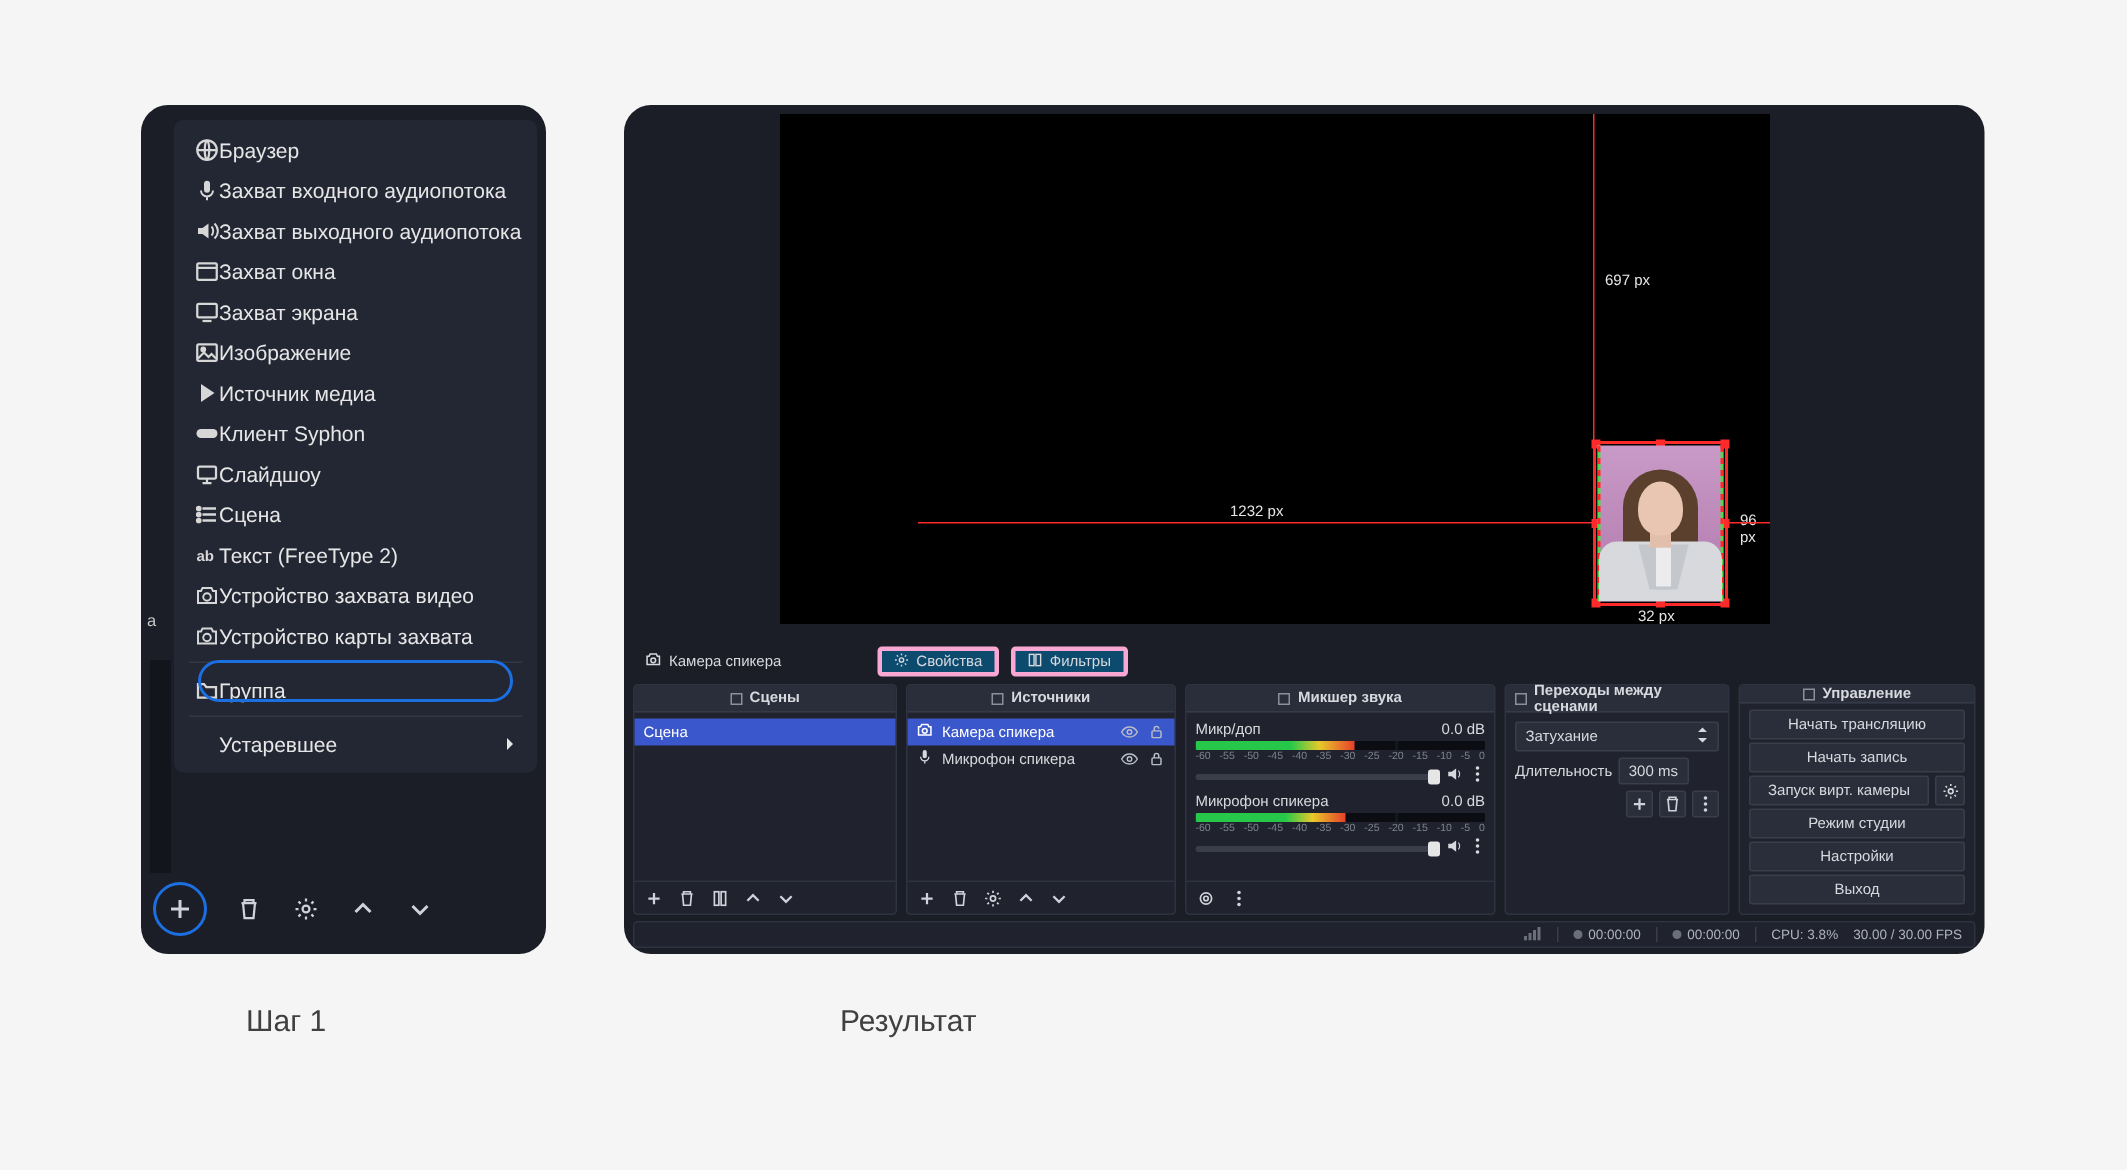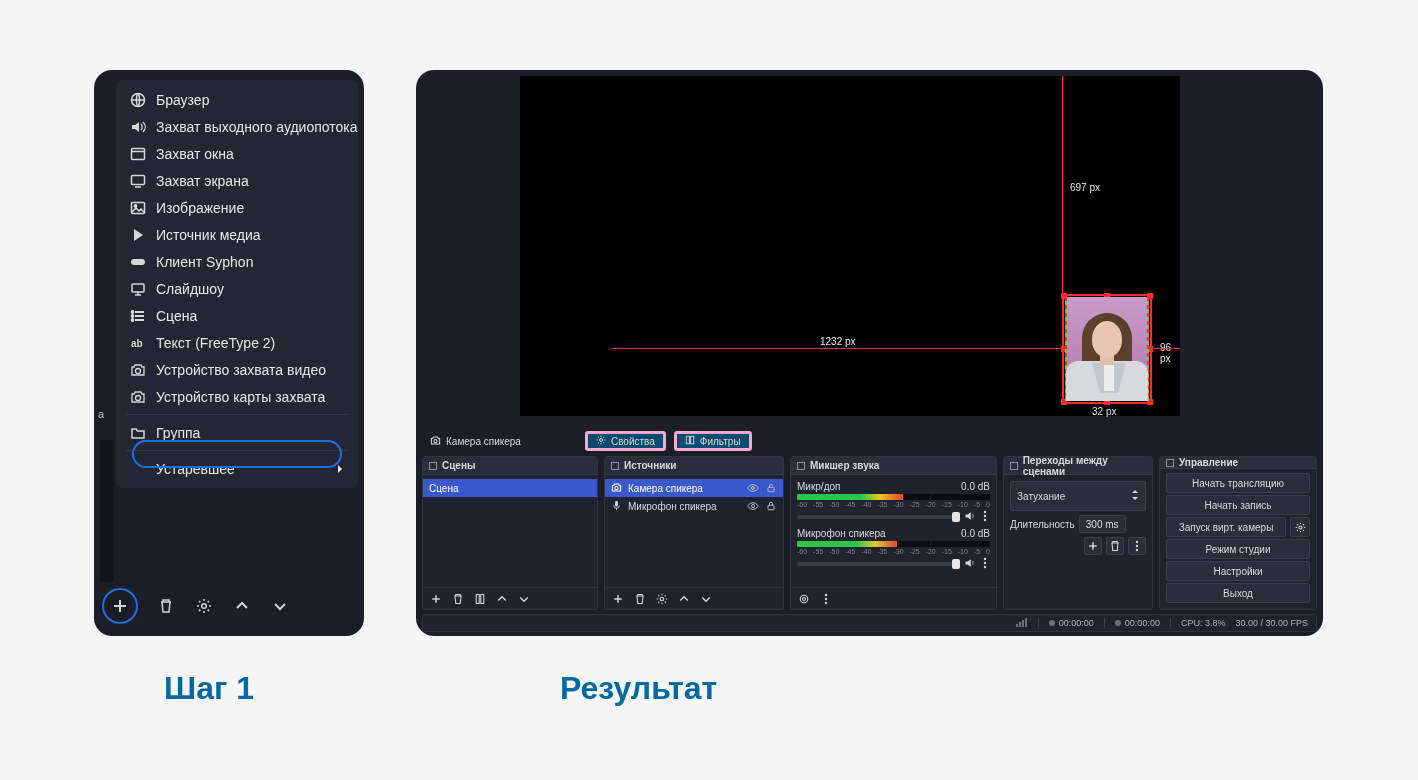--- a/index.html
+++ b/index.html
@@ -2,21 +2,21 @@
 <html><head>
 <meta charset="utf-8">
 <style>
   * { box-sizing: border-box; margin: 0; padding: 0; }
   body { background: #f5f5f5; font-family: -apple-system, "Segoe UI", Arial, sans-serif; width: 1418px; height: 780px; position: relative; overflow: hidden; }
   .canvas { position: relative; width: 100%; height: 100%; }
 
   
   .shot-left { position: absolute; left: 94px; top: 70px; width: 270px; height: 566px; background: #1b1e26; border-radius: 18px; overflow: hidden; color: #e6e6e6; font-size: 14px; }
   .menu { position: absolute; left: 22px; top: 10px; right: 6px; background: #232733; border-radius: 6px; padding: 6px 0; }
-  .menu-item { display: flex; align-items: center; gap: 10px; padding: 5.5px 14px; cursor: pointer; white-space: nowrap; }
+  .menu-item { display: flex; align-items: center; gap: 0; padding: 5.5px 14px; cursor: pointer; white-space: nowrap; }
   .menu-item .icn { width: 16px; height: 16px; display: flex; align-items: center; justify-content: center; color: #d7d7d7; flex: 0 0 16px; }
   .menu-item.hl { }
   .hl-ring { position: absolute; left: 16px; width: 210px; height: 28px; border: 2px solid #1b6fe0; border-radius: 14px; pointer-events: none; }
   .menu-sep { height: 1px; background: #333847; margin: 4px 10px; }
   .submenu-arrow { margin-left: auto; }
   .left-bottom { position: absolute; left: 12px; right: 12px; bottom: 12px; display: flex; gap: 10px; align-items: center; }
   .sqbtn { width: 28px; height: 28px; display: flex; align-items: center; justify-content: center; color: #cfd2da; border-radius: 4px; }
   .sqbtn svg { width: 16px; height: 16px; }
   .plus-ring { border: 2px solid #1b6fe0; border-radius: 50%; width: 36px; height: 36px; display: flex; align-items: center; justify-content: center; position: relative; left: -4px; }
   .left-bg-strip { position: absolute; left: 6px; top: 370px; width: 14px; bottom: 54px; background: #12151c; }
@@ -45,21 +45,21 @@
   .face .lapL{position:absolute;left:18px;top:52px;width:14px;height:30px;background:#c4c7cc;transform:skewX(14deg);}
   .face .lapR{position:absolute;left:30px;top:52px;width:14px;height:30px;background:#c4c7cc;transform:skewX(-14deg);}
   .face .inner{position:absolute;left:26px;top:54px;width:10px;height:26px;background:#ececec;}
 
   .toolbar { position:absolute; left:6px; top:360px; right:6px; height:22px; display:flex; gap:8px; align-items:center; }
   .chip { background:#0c4a6e; border-radius:3px; height:20px; display:flex; align-items:center; padding:0 8px; gap:5px; font-size:10px; color:#d7d9de; border:3px solid #f9a8d4;}
   .chip.plain{background:transparent;border:none;}
 
   .panels { position:absolute; left:6px; right:6px; top:386px; bottom:26px; display:flex; gap:6px; }
   .panel { background:#20232d; border:1px solid #2e3340; border-radius:3px; display:flex; flex-direction:column; min-width:0; }
-  .panel-h { height:18px; background:#2a2e3a; border-bottom:1px solid #353a48; display:flex; align-items:center; gap:5px; padding:0 6px; font-size:10px; font-weight:600;}
+  .panel-h { height:18px; background:#2a2e3a; border-bottom:1px solid #353a48; display:flex; align-items:center; gap:5px; padding:0 6px; font-size:10px; font-weight:600;justify-content:center;}
   .panel-h .drag{width:8px;height:8px;border:1px solid #8b8f9a;display:inline-block;}
   .panel-body{flex:1; position:relative; padding:4px 0;}
   .panel-foot{height:22px;border-top:1px solid #2e3340;display:flex;align-items:center;gap:4px;padding:0 4px;}
   .ibtn{width:18px;height:18px;display:flex;align-items:center;justify-content:center;color:#cfd2da;border-radius:2px;}
   .ibtn svg{width:12px;height:12px;}
 
   .row{height:18px;display:flex;align-items:center;gap:6px;padding:0 6px;font-size:10px;}
   .row.sel{background:#3b57cc;color:#fff;}
   .row.srcsel{background:#3b57cc;color:#fff;}
   .row .spacer{flex:1;}
@@ -69,53 +69,62 @@
   .mixer-top{display:flex;justify-content:space-between;font-size:10px;}
   .meter{height:6px;background:#0b0d12;position:relative;margin-top:2px;border-radius:1px;overflow:hidden;}
   .meter .fill{position:absolute;left:0;top:0;bottom:0;width:55%;background:linear-gradient(90deg,#27c84a 0%,#27c84a 60%,#e7c92a 78%,#e7402a 100%);}
   .meter .mark{position:absolute;right:30%;top:-1px;bottom:-1px;width:2px;background:#13161d;}
   .ticks{display:flex;justify-content:space-between;font-size:7px;color:#7d828e;margin-top:1px;}
   .mixer-row2{display:flex;align-items:center;gap:4px;margin-top:2px;}
   .slider{flex:1;height:4px;background:#3a3e4a;border-radius:2px;position:relative;}
   .slider .knob{position:absolute;right:0;top:-3px;width:8px;height:10px;background:#e6e6e6;border-radius:2px;}
 
   .trans-row{display:flex;align-items:center;gap:4px;padding:2px 6px;font-size:10px;}
-  .trans-row .field{flex:1;background:#2a2e3a;border:1px solid #3a3e4a;height:30px;display:flex;align-items:center;padding:0 6px;border-radius:2px;justify-content:space-between;}
+  .trans-row .field{flex:1;background:#2a2e3a;border:1px solid #3a3e4a;height:20px;display:flex;align-items:center;padding:0 6px;border-radius:2px;justify-content:space-between;}
   .num-in{width:47px;background:#2a2e3a;border:1px solid #3a3e4a;height:18px;display:flex;align-items:center;padding:0 6px;border-radius:2px;}
 
   .ctl-btn{height:20px;background:#2a2e3a;border:1px solid #3a3e4a;border-radius:2px;display:flex;align-items:center;justify-content:center;font-size:10px;margin:2px 6px;}
   .ctl-row{display:flex;gap:4px;margin:2px 6px;}
   .ctl-row .ctl-btn{flex:1;margin:0;}
   .ctl-row .sq{width:20px;flex:0 0 20px;}
 
   .status{position:absolute;left:6px;right:6px;bottom:4px;height:18px;background:#20232d;border:1px solid #2e3340;border-radius:3px;display:flex;align-items:center;justify-content:flex-end;gap:10px;padding:0 8px;font-size:9px;color:#aeb2bd;}
   .status .dot{width:6px;height:6px;border-radius:50%;background:#6b6f7a;display:inline-block;margin-right:4px;}
   .status .sep{width:1px;height:10px;background:#3a3e4a;}
 
   
-  .cap { position:absolute; font-size:32px; color:#0369a1;font-weight:bold; }
+  .cap { position:absolute; font-size:20px; color:#404040; }
 </style>
 </head>
 <body>
 
 <div class="canvas">
 
   <div class="shot-left">
     <span class="left-bg-text">а</span>
     <div class="left-bg-strip"></div>
 
     <div class="menu">
       <div class="menu-item">
         <span class="icn">
             <svg viewBox="0 0 16 16" fill="none" stroke="currentColor" stroke-width="1.5">
               <circle cx="8" cy="8" r="6.5"></circle>
               <path d="M1.5 8h13M8 1.5c2 2 2 11 0 13M8 1.5c-2 2-2 11 0 13"></path>
             </svg>
           </span>
         <span>Браузер</span>
+      </div>
+      <div class="menu-item">
+        <span class="icn">
+            <svg viewBox="0 0 16 16" fill="currentColor">
+              <rect x="6" y="1.5" width="4" height="8" rx="2"></rect>
+              <path fill="none" stroke="currentColor" stroke-width="1.3" d="M4 8a4 4 0 0 0 8 0M8 12v2.5"></path>
+            </svg>
+          </span>
+        <span>Захват входного аудиопотока</span>
       </div>
       <div class="menu-item">
         <span class="icn">
             <svg viewBox="0 0 16 16" fill="currentColor">
               <path d="M2 6h3l4-3v10l-4-3H2z"></path>
               <path fill="none" stroke="currentColor" stroke-width="1.3" d="M11 5c1.5 1.5 1.5 4.5 0 6M13 3c3 3 3 7 0 10"></path>
             </svg>
           </span>
         <span>Захват выходного аудиопотока</span>
       </div>

